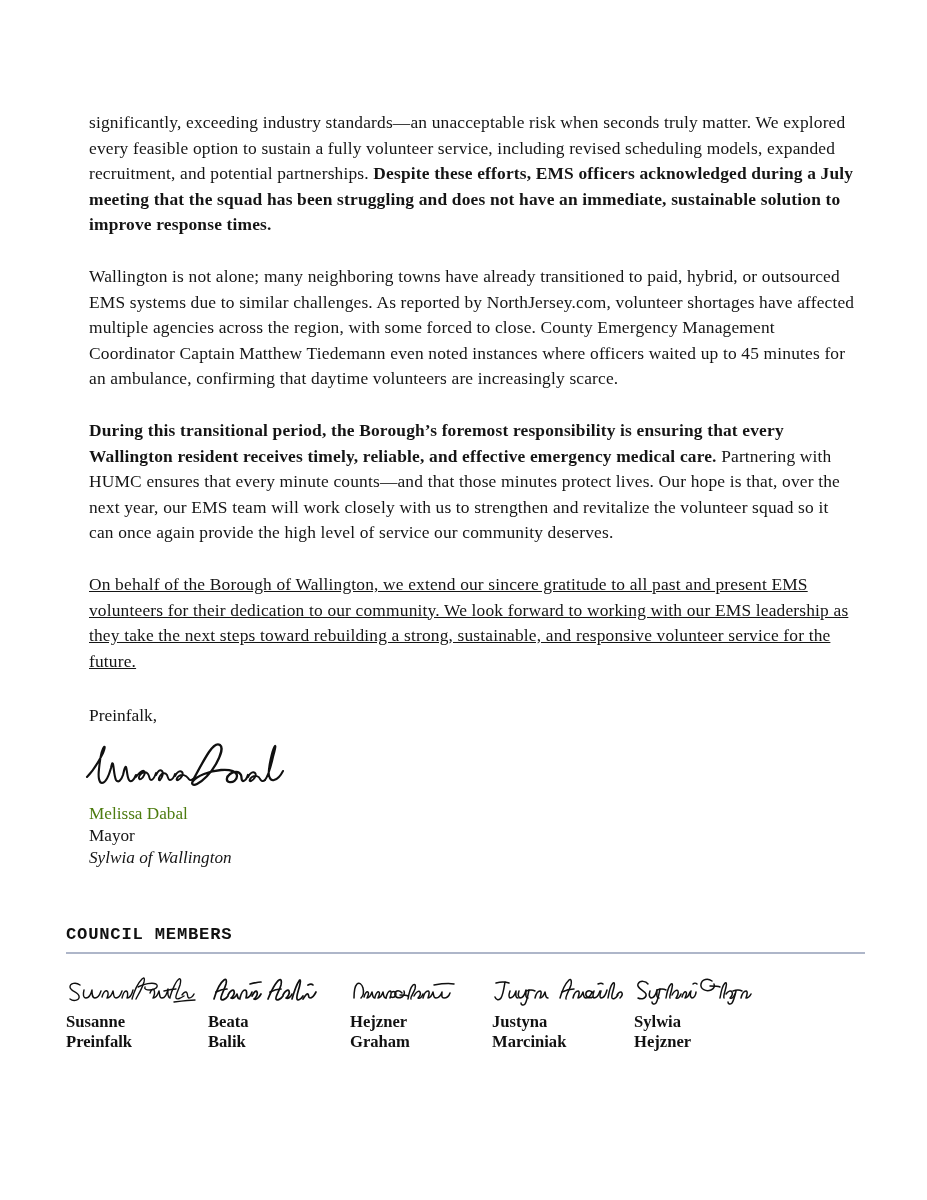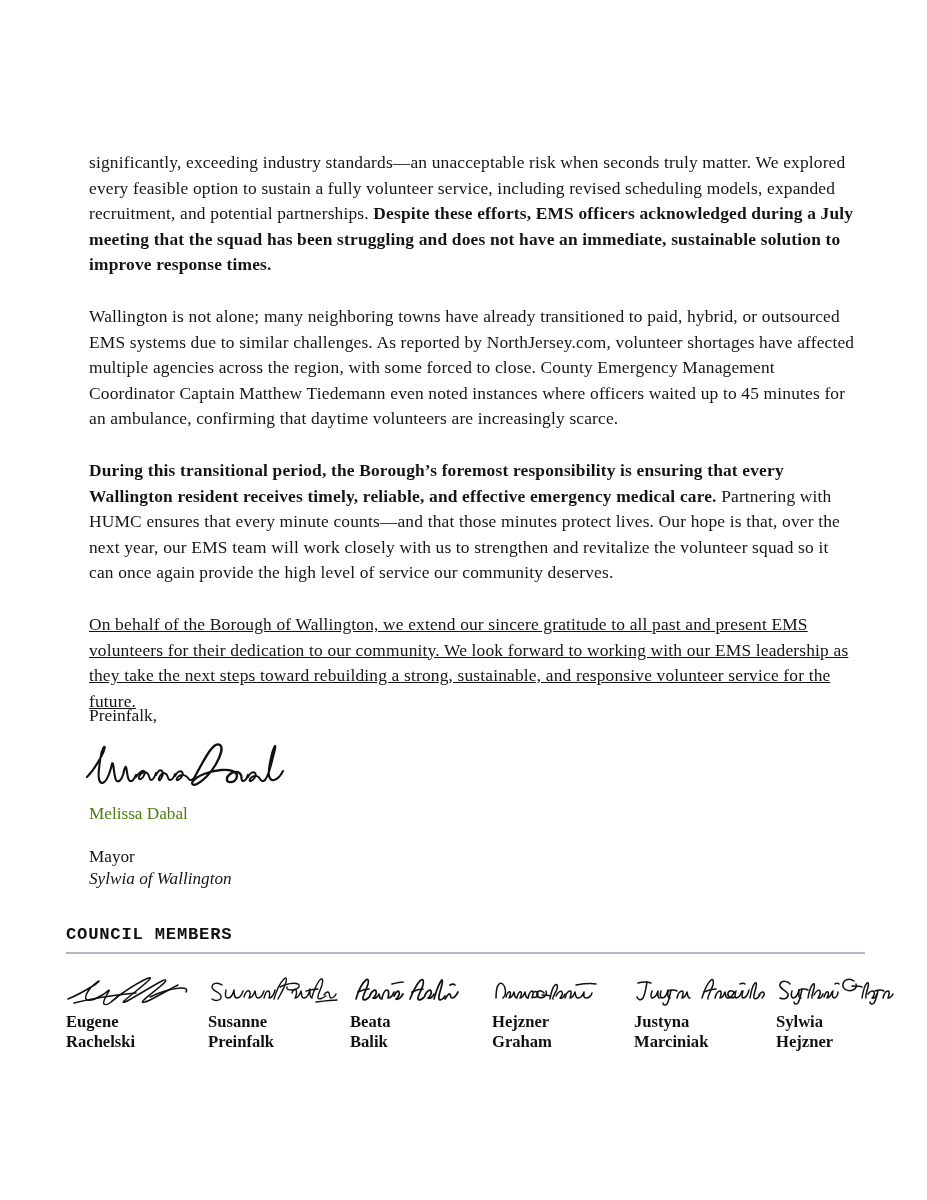--- a/index.html
+++ b/index.html
@@ -15,21 +15,20 @@
     background: #ffffff;
     overflow: hidden;
     font-family: "Liberation Serif", "DejaVu Serif", serif;
     color: #111111;
   }
   .body-col {
     position: absolute;
     left: 89px;
     top: 110px;
     width: 766px;
-    margin-top: 40px;
   }
   p.para {
     margin: 0 0 26px 0;
     font-size: 17.4px;
     line-height: 25.6px;
     color: #151515;
     text-align: left;
     letter-spacing: 0.01em;
   }
   p.para:last-child { margin-bottom: 0; text-decoration: underline; }
@@ -55,21 +54,20 @@
   .sig-name {
     font-size: 17.2px;
     font-weight: normal;
     line-height: 22px;
     color: #4d7c0f;
   }
   .sig-title {
     font-size: 17.2px;
     line-height: 22px;
     color: #151515;
-    margin-top: 21px;
   }
   .sig-org {
     font-size: 17.2px;
     font-style: italic;
     line-height: 22px;
     color: #151515;
   }
 
   .council {
     position: absolute;
@@ -153,34 +151,20 @@
     <div class="sig-title">Mayor</div>
     <div class="sig-org">Sylwia of Wallington</div>
   </div>
 
   <div class="council">
     <div class="council-heading">COUNCIL MEMBERS</div>
     <div class="council-rule"></div>
 
     <div class="council-grid">
 
-      <div class="council-member">
-        <div class="member-sig" role="img">
-          <svg width="124" height="32" viewBox="0 0 124 32" fill="none" xmlns="http://www.w3.org/2000/svg" aria-hidden="true">
-            <g stroke="#101010" stroke-linecap="round" stroke-linejoin="round" fill="none" stroke-width="1.5">
-              <path d="M2 24 C12 20, 22 14, 30 9 C34 6, 34 5, 31 7 C25 11, 18 20, 20 24 C22 27, 30 24, 38 19 C42 16, 44 14, 43 16 C41 20, 36 27, 38 29 C40 31, 46 27, 52 21"></path>
-              <path d="M46 26 C56 18, 68 10, 78 5 C84 2, 86 2, 83 5 C76 12, 62 22, 58 26 C56 28, 58 28, 63 25 C72 20, 88 10, 96 6 C100 4, 101 5, 98 8 C92 14, 80 22, 77 26 C75 28, 78 28, 84 25 C92 21, 104 14, 112 10"></path>
-              <path d="M84 22 C92 18, 104 14, 114 13 C119 12.5, 122 14, 120 17"></path>
-              <path d="M8 28 C24 24, 48 20, 70 18"></path>
-            </g>
-          </svg>
-        </div>
-        <div class="member-name">Eugene
-Rachelski</div>
-      </div>
 
       <div class="council-member">
         <div class="member-sig" role="img">
           <svg width="130" height="32" viewBox="0 0 130 32" fill="none" xmlns="http://www.w3.org/2000/svg" aria-hidden="true">
             <g stroke="#101010" stroke-linecap="round" stroke-linejoin="round" fill="none" stroke-width="1.4">
               <path d="M14 10 C10 7, 4 8, 4 12 C4 16, 12 17, 13 21 C14 25, 8 27, 4 24"></path>
               <path d="M18 15 C17 19, 17 23, 20 23 C23 23, 25 19, 26 15 C26 19, 26 23, 29 23 C32 23, 34 19, 35 16"></path>
               <path d="M36 22 C37 18, 39 15, 41 16 C43 17, 42 21, 41 23 C44 23, 46 19, 47 16 C48 19, 47 23, 50 23 C53 23, 55 19, 56 16"></path>
               <path d="M56 23 C57 19, 58 16, 60 16 C62 16, 62 20, 61 23 C64 23, 66 19, 67 15"></path>
               <path d="M66 24 C68 17, 72 8, 76 4 C78 2, 79 3, 78 7 C76 14, 72 20, 70 24"></path>

